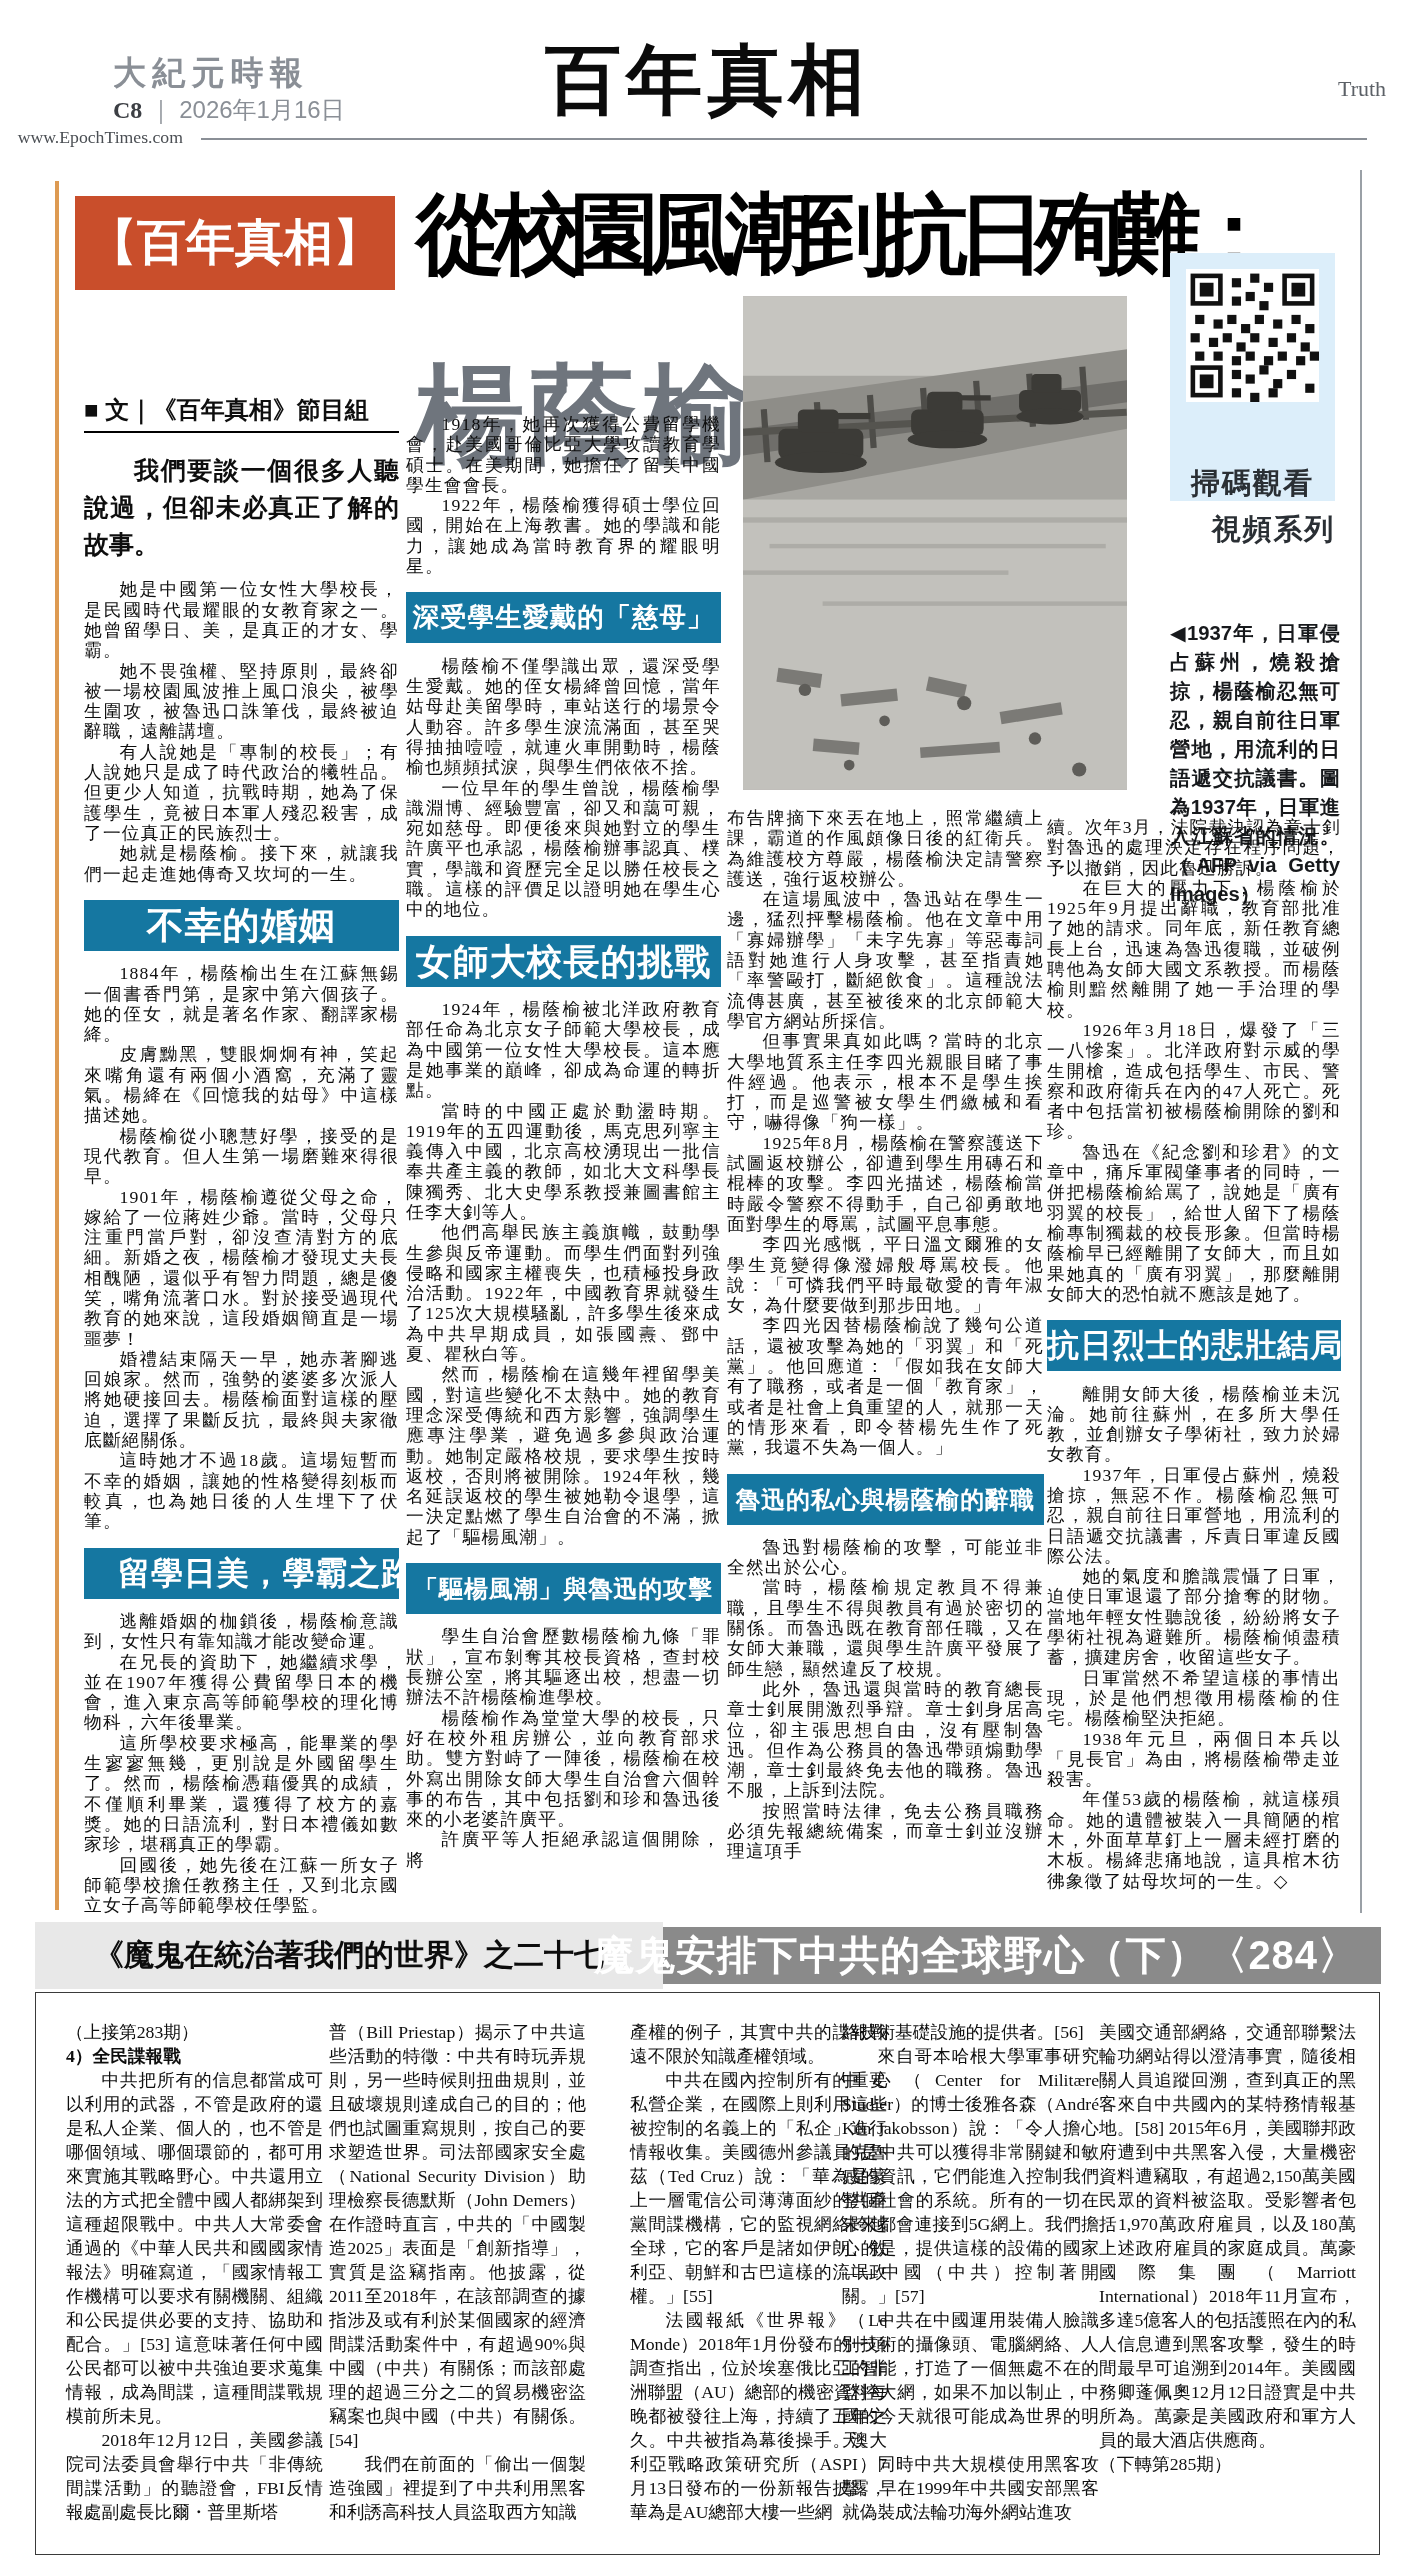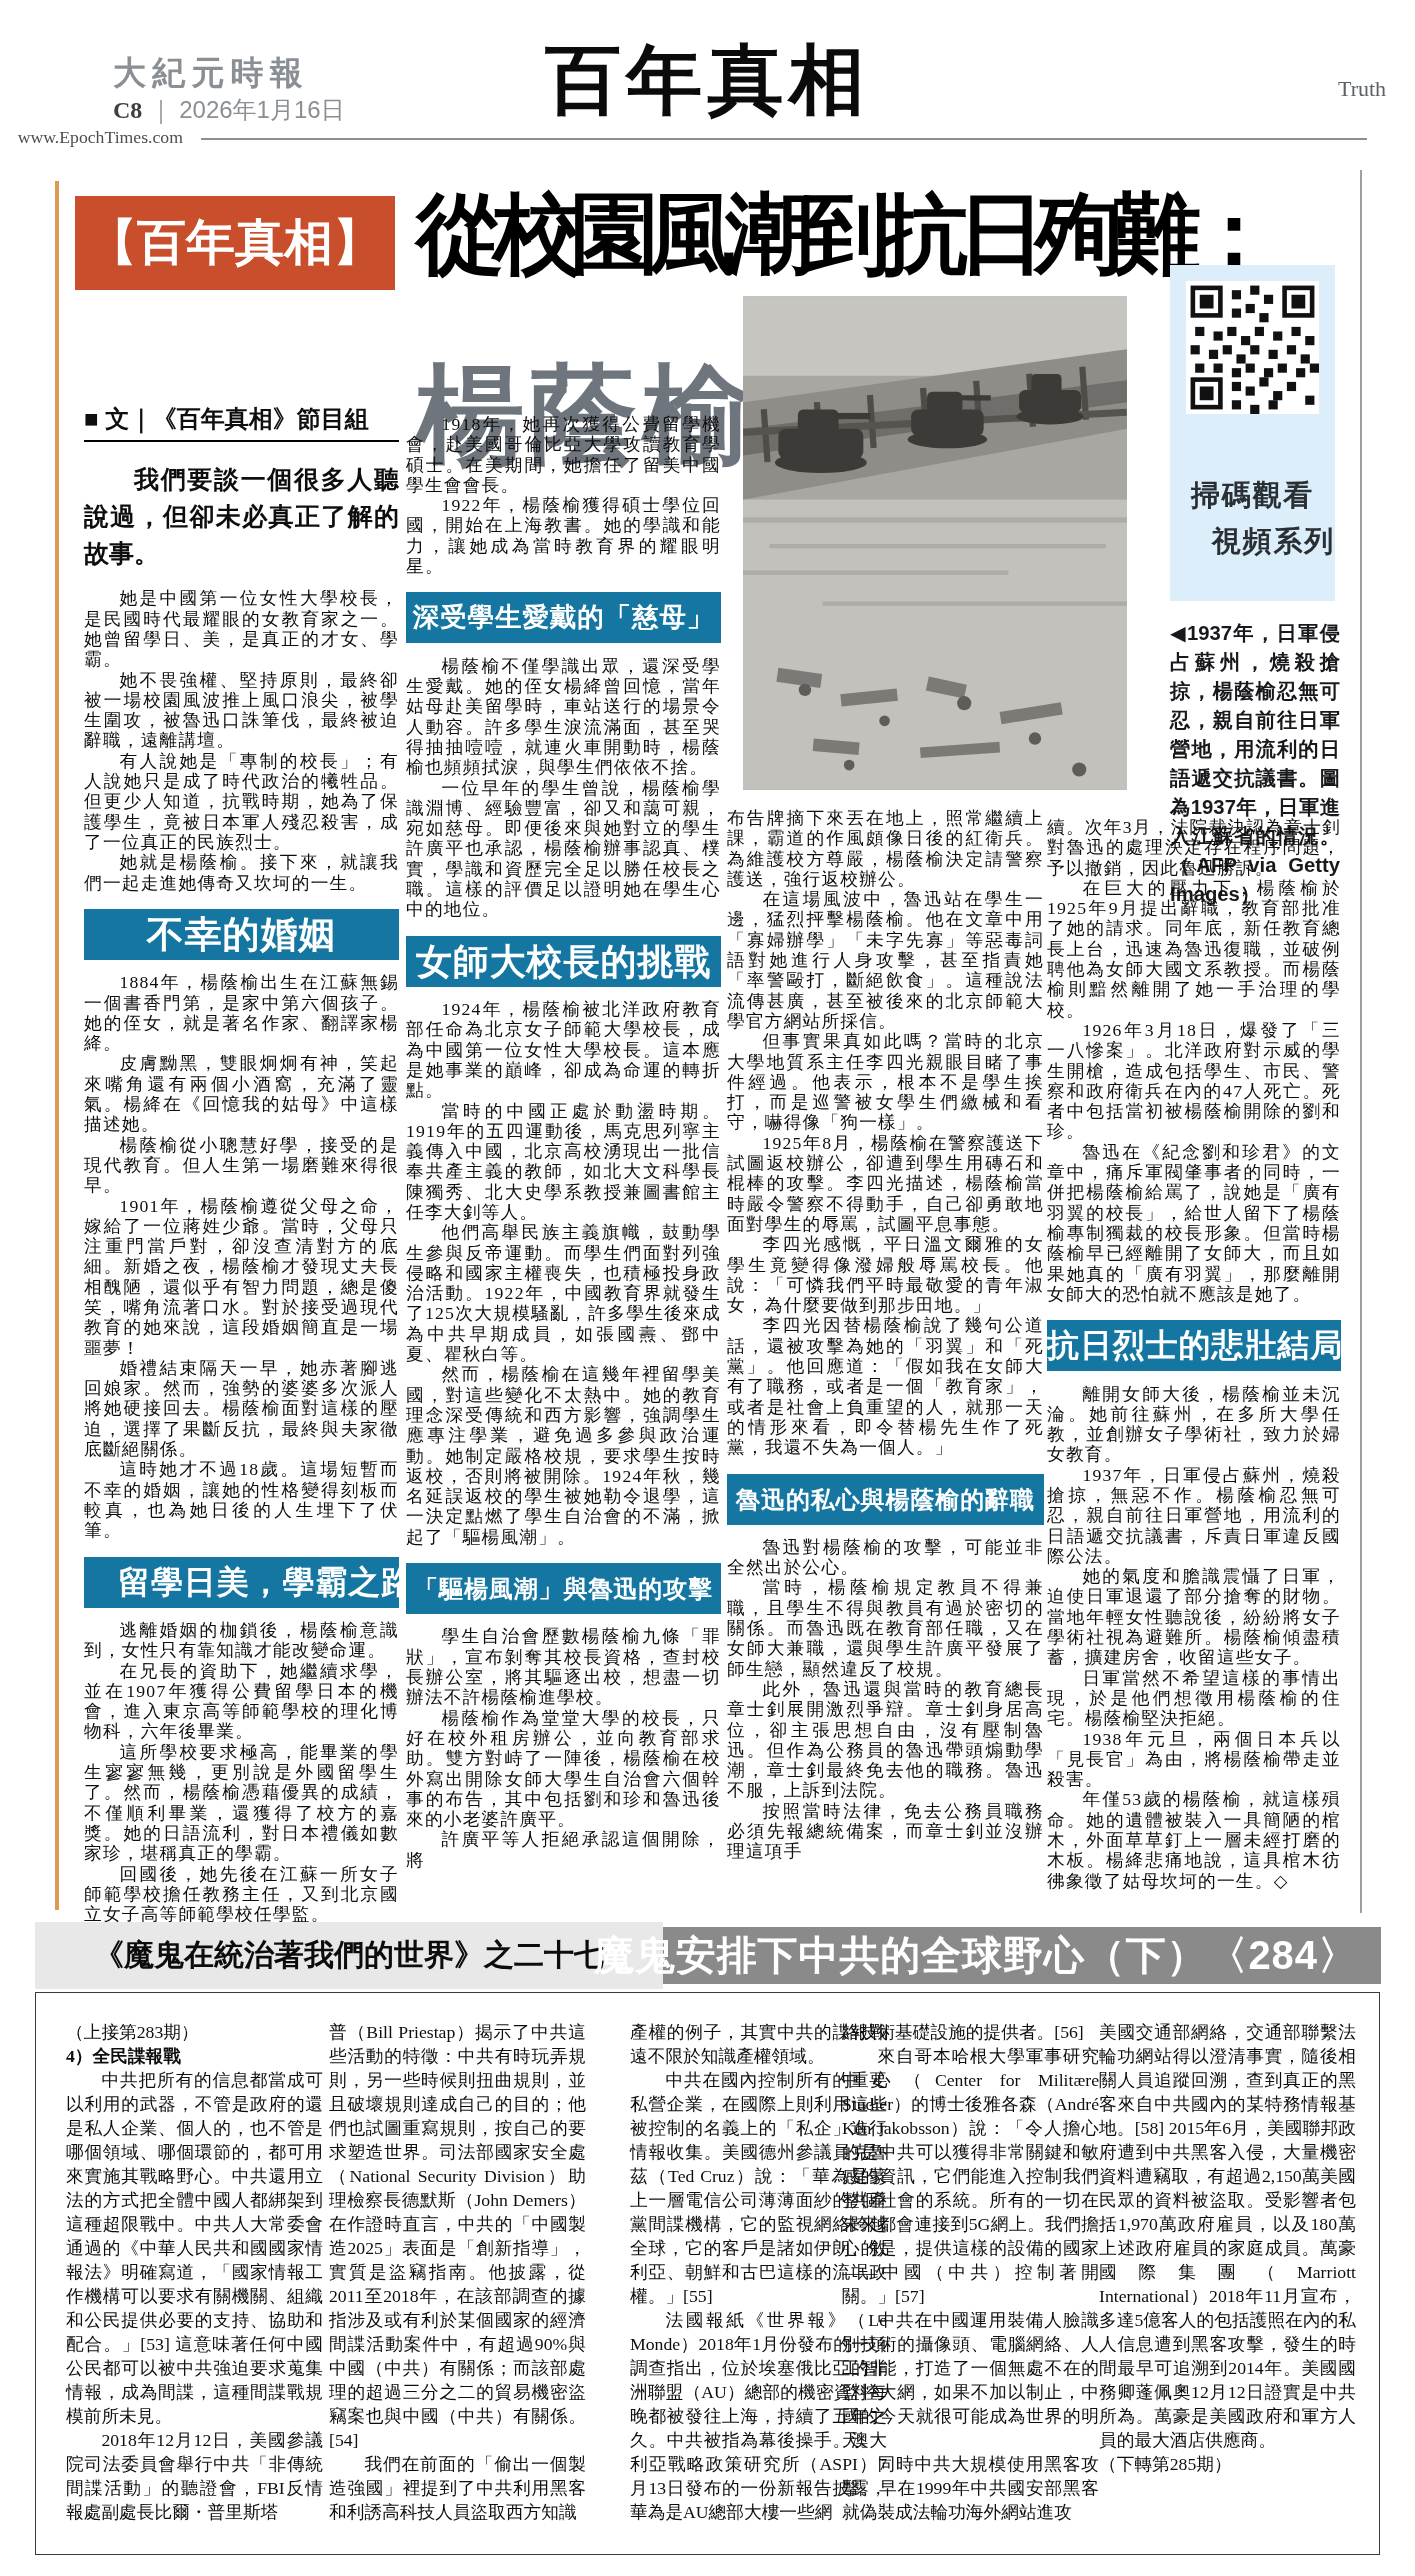--- a/index.html
+++ b/index.html
@@ -22,21 +22,21 @@
   .accent-bar{position:absolute;left:55px;top:181px;width:4.4px;height:1729px;background:#dd9a52;}
   .kicker{position:absolute;left:75px;top:196px;width:320px;height:94px;background:#c94e2b;color:#fff;
         display:flex;align-items:center;justify-content:center;
         font-family:"Liberation Sans","DejaVu Sans",sans-serif;font-weight:bold;font-size:49px;}
   .headline1{position:absolute;left:416px;top:175px;font-family:"Liberation Sans","DejaVu Sans",sans-serif;
         font-weight:900;font-size:88px;letter-spacing:-10.6px;color:#000;white-space:nowrap;}
   .headline2{position:absolute;left:416px;top:343px;font-family:"Liberation Sans","DejaVu Sans",sans-serif;
         font-weight:900;font-size:108px;letter-spacing:5.3px;color:#6f757d;}
   
   .photo{position:absolute;left:743px;top:296px;width:384px;height:494px;background:#b9b9b4;overflow:hidden;}
-  .qr-panel{position:absolute;left:1170px;top:265px;width:165px;height:336px;background:#dceefa;}
+  .qr-panel{position:absolute;left:1170px;top:253px;width:165px;height:248px;background:#dceefa;}
   .qr-code{position:absolute;left:16px;top:16px;width:133px;height:133px;background:#fff;}
   .qr-line{position:absolute;left:0;width:100%;text-align:center;font-family:"Liberation Sans","DejaVu Sans",sans-serif;
         font-weight:bold;font-size:29px;color:#2a2f34;letter-spacing:1.8px;}
   .qr-l1{top:211px;} .qr-l2{top:257px;text-align:right;}
   .caption{position:absolute;left:1170px;top:619px;width:170px;
         font-family:"Liberation Sans","DejaVu Sans",sans-serif;font-weight:bold;font-size:20.3px;line-height:29px;
         color:#17191c;text-align:justify;}
   .right-rule{position:absolute;left:1360px;top:170px;width:1.8px;height:1743px;background:#9aa0a6;}
   
   .col{position:absolute;text-align:justify;font-size:17.7px;line-height:20.3px;letter-spacing:1.2px;color:#0e0e0e;}
@@ -204,21 +204,21 @@
       </svg>
     </div>
     <div class="qr-line qr-l1">掃碼觀看</div>
     <div class="qr-line qr-l2">視頻系列</div>
   </div>
 
   <div class="caption">◀1937年，日軍侵占蘇州，燒殺搶掠，楊蔭榆忍無可忍，親自前往日軍營地，用流利的日語遞交抗議書。圖為1937年，日軍進入江蘇省的情況。（AFP via Getty Images）</div>
 
   <div class="right-rule"></div>
 
-  <div class="col" style="left:84px;  top:409px; width:315px;">
+  <div class="col" style="left:84px;  top:400px; width:315px;">
       <div class="blk-byline">■ 文｜《百年真相》節目組</div>
       <div class="blk-lead">我們要談一個很多人聽說過，但卻未必真正了解的故事。</div>
       <div class="blk-p">她是中國第一位女性大學校長，是民國時代最耀眼的女教育家之一。她曾留學日、美，是真正的才女、學霸。</div>
       <div class="blk-p">她不畏強權、堅持原則，最終卻被一場校園風波推上風口浪尖，被學生圍攻，被魯迅口誅筆伐，最終被迫辭職，遠離講壇。</div>
       <div class="blk-p">有人說她是「專制的校長」；有人說她只是成了時代政治的犧牲品。但更少人知道，抗戰時期，她為了保護學生，竟被日本軍人殘忍殺害，成了一位真正的民族烈士。</div>
       <div class="blk-p">她就是楊蔭榆。接下來，就讓我們一起走進她傳奇又坎坷的一生。</div>
       <div class="blk-h" style="font-size: 37px;">不幸的婚姻</div>
       <div class="blk-p">1884年，楊蔭榆出生在江蘇無錫一個書香門第，是家中第六個孩子。她的侄女，就是著名作家、翻譯家楊絳。</div>
       <div class="blk-p">皮膚黝黑，雙眼炯炯有神，笑起來嘴角還有兩個小酒窩，充滿了靈氣。楊絳在《回憶我的姑母》中這樣描述她。</div>
       <div class="blk-p">楊蔭榆從小聰慧好學，接受的是現代教育。但人生第一場磨難來得很早。</div>

